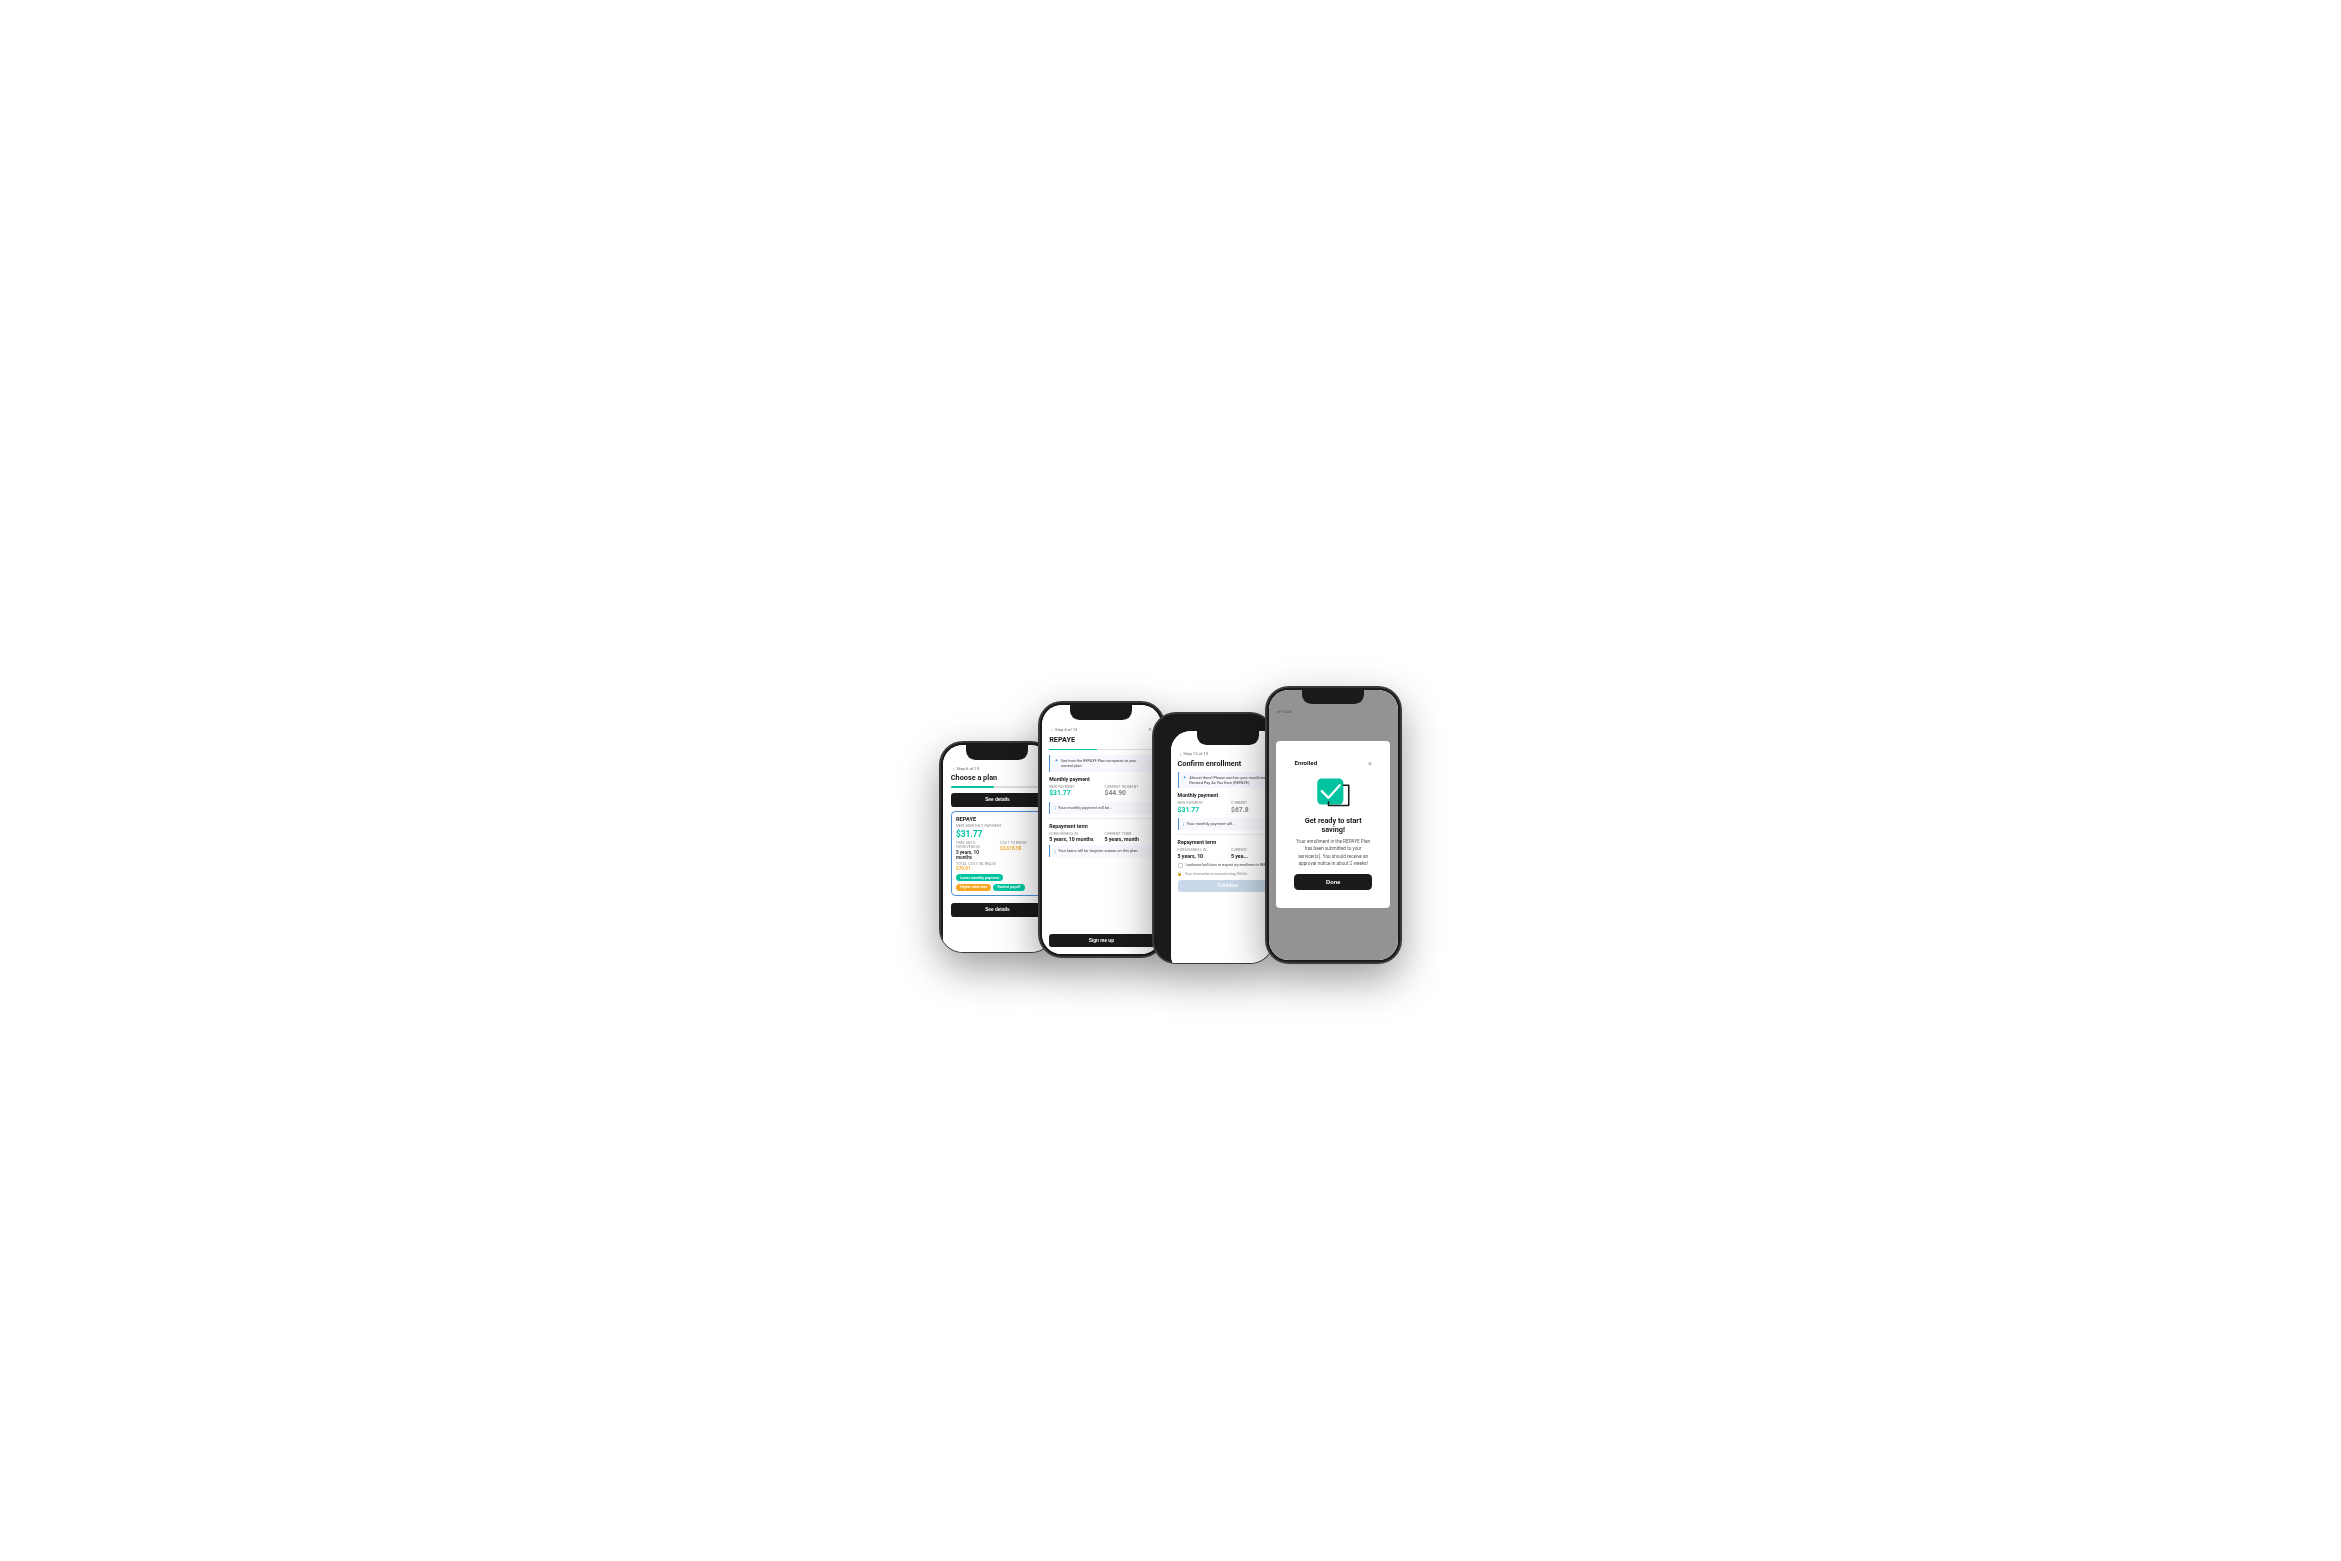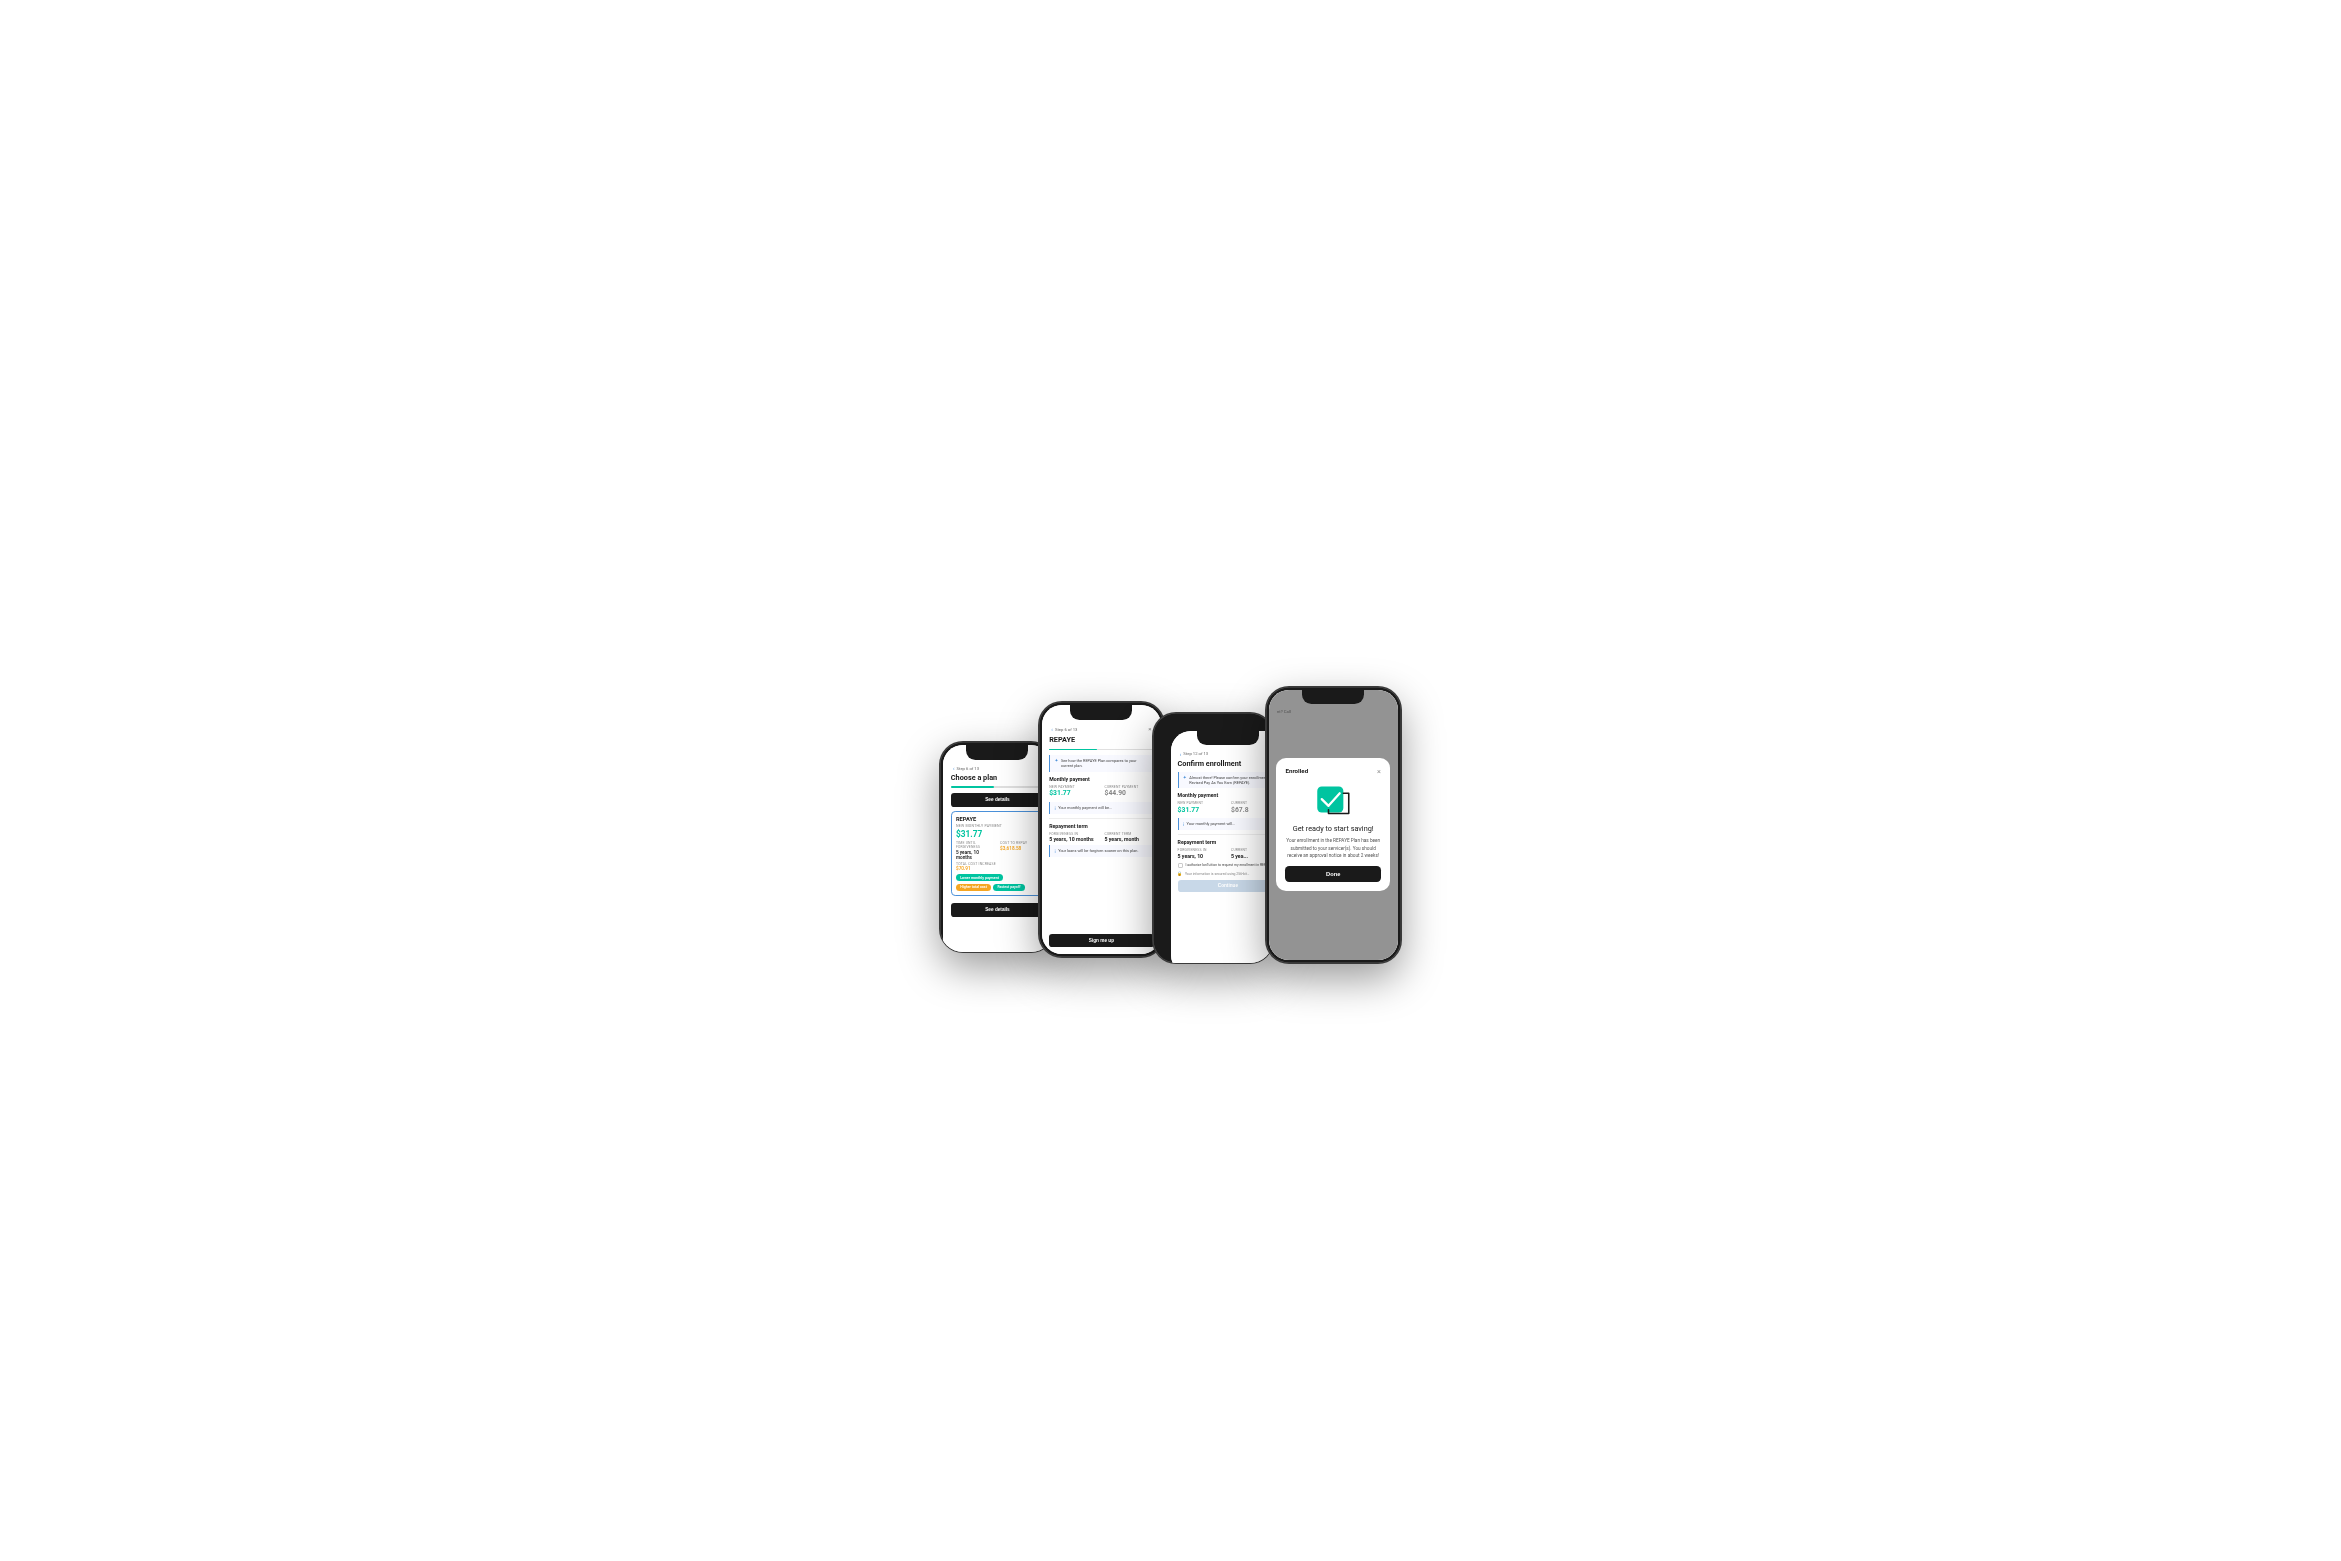--- a/index.html
+++ b/index.html
@@ -362,22 +362,22 @@
       bottom: 0;
       background: rgba(0,0,0,0.4);
       display: flex;
       align-items: center;
       justify-content: center;
       z-index: 5;
     }
 
     .modal-box {
       background: #fff;
-      border-radius: 10px;
-      padding: 9px;
+      border-radius: 4px;
+      padding: 18px;
       width: 88%;
       position: relative;
       text-align: center;
     }
 
     .modal-title-bar {
       display: flex;
       justify-content: space-between;
       align-items: center;
       margin-bottom: 6.2px;
@@ -396,21 +396,21 @@
     }
 
     .enrolled-icon {
       width: 36px;
       height: 36px;
       margin: 0 auto 6.2px;
     }
 
     .enrolled-heading {
       font-size: 7.3px;
-      font-weight: 400;
+      font-weight: 700;
       color: #1a1a1a;
       margin-bottom: 4.2px;
     }
 
     .enrolled-text {
       font-size: 4.7px;
       color: #555;
       line-height: 1.5;
       margin-bottom: 7.3px;
     }

